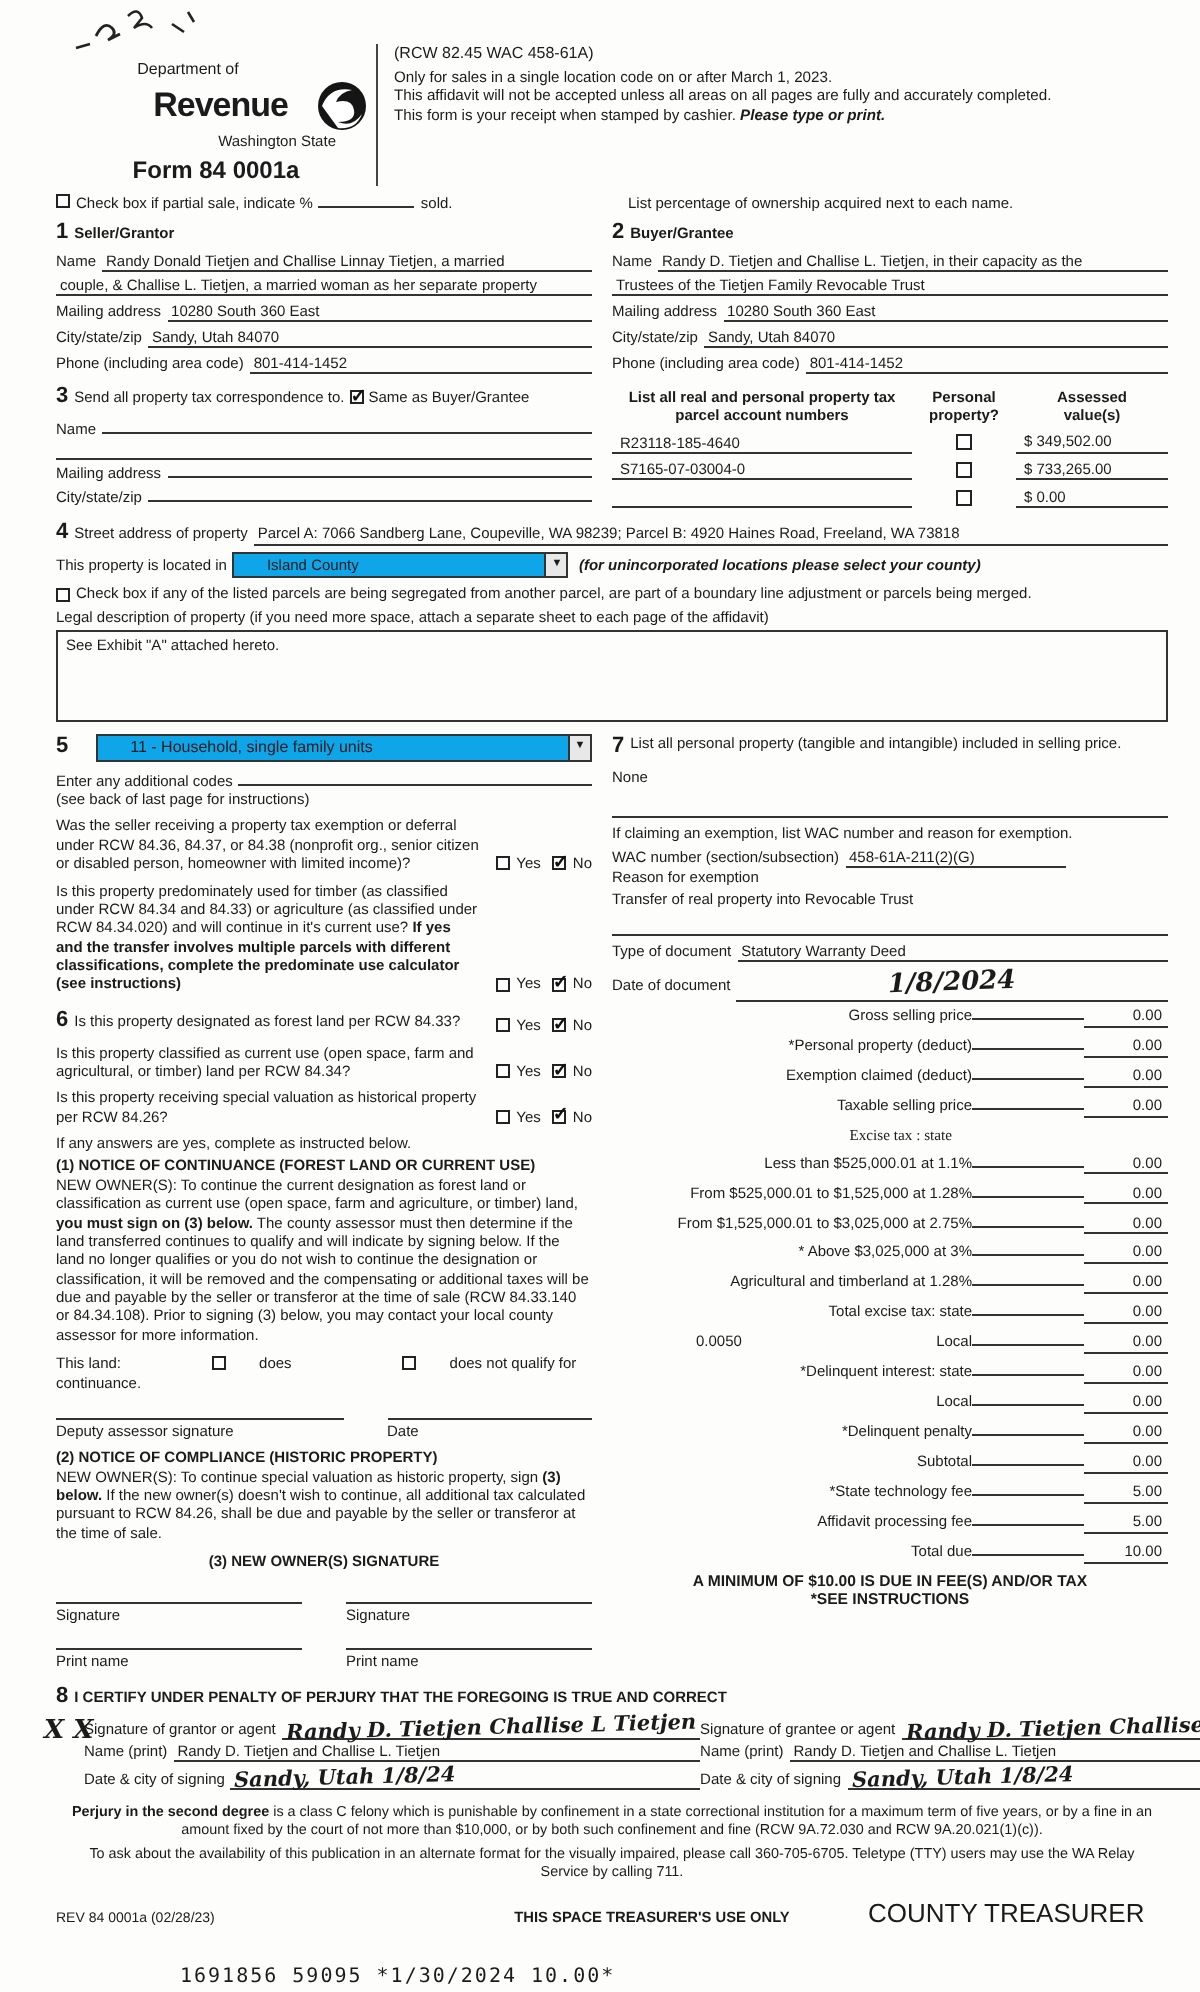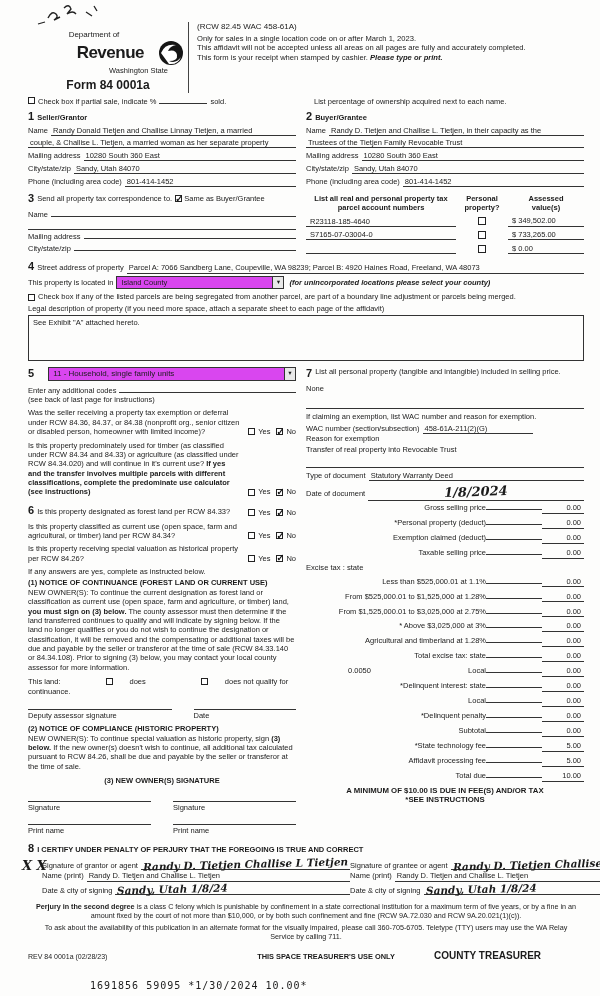--- a/index.html
+++ b/index.html
@@ -52,41 +52,41 @@
   
   .ptable .phead { display:flex; font-weight:bold; text-align:center; margin-top:2px; }
   .ph1 { flex:1; } .ph2 { width:52px; flex:none; } .ph3 { width:76px; flex:none; }
   .prow { display:flex; align-items:flex-end; margin-top:3.5px; }
   .pnum { flex:1; border-bottom:1px solid #333; padding-left:4px; height:10px; }
   .pcbc { width:52px; flex:none; text-align:center; }
   .pcbc .cb { width:8px; height:8px; }
   .pval { width:76px; flex:none; border-bottom:1px solid #333; padding-left:4px; }
 
   
-  .dd { display:inline-flex; align-items:stretch; border:1.4px solid #333; background:#d946ef; }
+  .dd { display:inline-flex; align-items:stretch; border:1.4px solid #333; background:#0ea5e9;padding-left:12px; }
   .dd .ddtxt { padding:1px 4px; white-space:nowrap; }
   .dd .ddarrow { border-left:1.2px solid #333; width:11px; display:flex; align-items:center; justify-content:center; font-size:5.5px; background:#e8e8e8; }
 
   .legalbox { border:1.2px solid #333; height:46px; padding:2px 4px; margin-top:1px; }
 
   .qrow { display:flex; margin-top:4px; }
   .qtext { flex:1; padding-right:4px; }
   .yn { display:flex; align-items:center; gap:2px; flex:none; align-self:flex-end; white-space:nowrap; }
   .yn .cb { margin-left:4px; margin-right:1px; }
 
   .hr { border-top:1px solid #333; margin:4px 0 3px 0; }
 
   
   .mrow { display:flex; align-items:baseline; margin-top:3.6px; }
   .pfx { padding-left:42px; }
   .pfx:empty { display:none; }
   .mlabel { margin-left:auto; text-align:right; white-space:nowrap; }
   .leader { flex:none; width:56px; border-bottom:1px solid #333; height:8px; }
   .mval { flex:none; width:42px; border-bottom:1px solid #333; text-align:right; padding-right:3px; }
-  .excise-hd { padding-right:108px; margin-top:4px; font-size:7.6px; }
+  .excise-hd { text-align:right; padding-right:108px; margin-top:4px; font-size:7.6px;font-family:Liberation Serif, serif; }
   .minnote { text-align:center; font-weight:bold; margin-top:4px; font-size:7.8px; }
 
   .hand { font-family:"DejaVu Serif", serif; font-style:italic; font-weight:bold; white-space:nowrap; }
   .sig-hand { font-size:10.5px; transform:rotate(-1.5deg); display:inline-block; }
   .date-hand { font-size:13px; transform:rotate(-2deg); display:inline-block; }
 
   .sigrow2 { display:flex; gap:22px; margin-top:15px; }
   .sigcell { flex:1; border-top:1px solid #333; padding-top:1px; }
 
   .cert { margin-top:7px; }
@@ -94,21 +94,21 @@
   .xx { position:absolute; left:-6px; top:2px; font-size:13px; font-family:"DejaVu Serif", serif; font-style:italic; }
   .ccol { flex:1; }
   .c8row { display:flex; align-items:baseline; margin-top:1.5px; }
   .c8row .lbl { flex:none; padding-right:3px; white-space:nowrap; }
   .c8row .val { flex:1; border-bottom:1px solid #333; padding:0 2px; white-space:nowrap; overflow:visible; height:12px; }
 
   .perjury { text-align:center; margin-top:6px; font-size:7.2px; padding:0 4px; }
   .footrow { display:flex; margin-top:9px; align-items:baseline; }
   .f1 { width:190px; flex:none; font-size:7px; }
   .f2 { flex:1; text-align:center; font-weight:bold; font-size:7.4px; }
-  .f3 { width:150px; flex:none; font-weight:bold; font-size:10px; }
+  .f3 { width:150px; flex:none; font-weight:normal; font-size:13px; }
   .stamp { font-family:"DejaVu Sans Mono", monospace; font-size:10px; margin:18px 0 0 62px; letter-spacing:1px; }
 </style>
 </head>
 <body>
 
 <div class="page">
 
   <svg class="scribble" width="110" height="34">
     <path d="M14 16 q4 -8 8 -4 q3 3 -2 6 l6 -3" stroke="#222" stroke-width="1.4" fill="none"></path>
     <path d="M30 6 q5 -5 7 1 l-4 5 q6 -4 9 0" stroke="#222" stroke-width="1.3" fill="none"></path>
@@ -256,21 +256,21 @@
             <span class="pval">$ 0.00</span>
           </div>
         </div>
     </div>
   </div>
 
   <div style="margin-top:6px;">
     <div class="frow" style="margin-top:0;">
       <span class="secnum">4</span>
       <span class="lbl">Street address of property</span>
-      <span class="val">Parcel A: 7066 Sandberg Lane, Coupeville, WA 98239; Parcel B: 4920 Haines Road, Freeland, WA 48073</span>
+      <span class="val">Parcel A: 7066 Sandberg Lane, Coupeville, WA 98239; Parcel B: 4920 Haines Road, Freeland, WA 73818</span>
     </div>
     <div class="frow" style="align-items:center; margin-top:2px;">
       <span class="lbl">This property is located in</span>
       <span class="dd" style="width:168px;">
         <span class="ddtxt" style="flex:1;">Island County</span>
         <span class="ddarrow">▼</span>
       </span>
       <span class="b it" style="margin-left:5px;">(for unincorporated locations please select your county)</span>
     </div>
     <div class="frow" style="align-items:center; margin-top:3px;">

